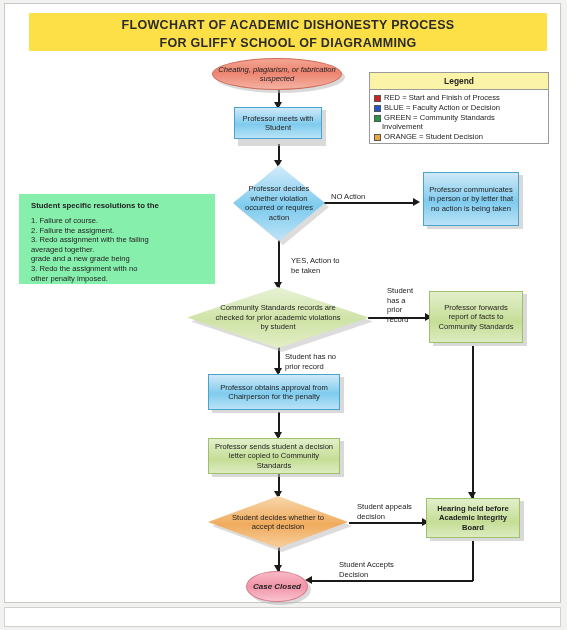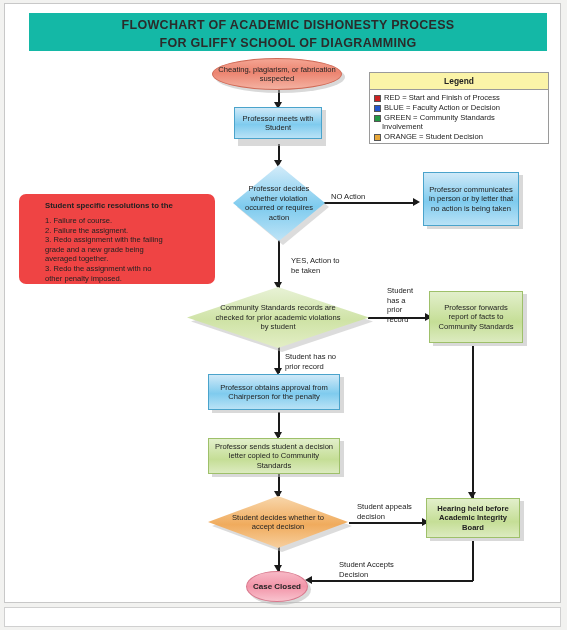--- a/index.html
+++ b/index.html
@@ -1,46 +1,46 @@
 <!DOCTYPE html>
 <html><head>
 <meta charset="utf-8">
 <style>
   html,body{margin:0;padding:0;background:#ffffff;}
   body{font-family:"Liberation Sans",sans-serif;}
   #page{position:relative;width:567px;height:630px;overflow:hidden;background:#f2f2f0;}
   #canvas{position:absolute;left:4px;top:3px;width:557px;height:600px;background:#ffffff;border:1px solid #c8c8c8;box-sizing:border-box;}
   #strip{position:absolute;left:4px;top:607px;width:557px;height:20px;background:#ffffff;border:1px solid #d0d0d0;box-sizing:border-box;}
 
-  .title-band{position:absolute;left:24px;top:9px;width:518px;height:38px;background:#14b8a6;}
+  .title-band{position:absolute;left:24px;top:9px;width:518px;height:38px;background:#fde047;}
   .title-band .ln{width:100%;text-align:center;font-weight:bold;font-size:12.5px;letter-spacing:.3px;color:#2b2b2b;line-height:18px;}
   .title-band .ln1{padding-top:3px;}
 
   .node{position:absolute;box-sizing:border-box;display:flex;align-items:center;justify-content:center;text-align:center;color:#222;}
   .node .txt{padding:0 4px;line-height:9.5px;font-size:7.6px;}
 
   .shadow{position:absolute;background:#b9b9b9;opacity:.55;}
 
-  .oval{border-radius:50%;}
+  .oval{border-radius:50%;font-style:italic;}
   .oval.start{background:linear-gradient(180deg,#f4a593 0%,#ec8470 45%,#f4b2a2 100%);border:1px solid #cf6a57;}
   .oval.end{background:linear-gradient(180deg,#f7b9c6 0%,#f294a8 50%,#f9c3ce 100%);border:1px solid #d9798d;}
   .oval.end .txt{font-weight:bold;font-size:8px;line-height:10px;}
 
   .rect.blue{background:linear-gradient(180deg,#cfe9f8 0%,#7fcbee 55%,#b9e2f6 100%);border:1px solid #4aa3cb;}
   .rect.green{background:linear-gradient(180deg,#e2efcb 0%,#c5de96 60%,#dcebc0 100%);border:1px solid #9ec06a;}
 
   .diamond{position:absolute;}
   .diamond .face{position:absolute;inset:0;clip-path:polygon(50% 0,100% 50%,50% 100%,0 50%);}
   .diamond.blue .face{background:linear-gradient(180deg,#d4ecfa 0%,#7ecbee 55%,#bfe4f7 100%);}
   .diamond.green .face{background:linear-gradient(180deg,#e8f2d6 0%,#cfe3a6 55%,#e3eec6 100%);}
   .diamond.orange .face{background:linear-gradient(180deg,#f8d7ac 0%,#f0ab5d 55%,#f7cf9e 100%);}
   .diamond .sh{position:absolute;inset:0;transform:translate(4px,4px);clip-path:polygon(50% 0,100% 50%,50% 100%,0 50%);background:#b9b9b9;opacity:.5;}
   .diamond .lbl{position:absolute;inset:0;display:flex;align-items:center;justify-content:center;text-align:center;font-size:7.6px;line-height:9.5px;color:#222;}
 
-  .note{position:absolute;background:#ef4444;box-sizing:border-box;padding:7px 26px;border-radius:7px;}
+  .note{position:absolute;background:#86efac;box-sizing:border-box;padding:7px 12px;}
   .note .hd{font-weight:bold;font-size:7.8px;line-height:10px;color:#222;margin-bottom:5px;}
   .note .li{font-size:7.6px;line-height:9.6px;color:#222;}
 
   .legend{position:absolute;background:#ffffff;border:1px solid #9a9a9a;box-sizing:border-box;}
   .legend .lh{background:#fbf4a8;border-bottom:1px solid #9a9a9a;text-align:center;font-weight:bold;font-size:8.4px;color:#222;padding:3px 0;}
   .legend .lb{padding:3px 4px 4px 4px;}
   .legend .row{display:flex;align-items:flex-start;font-size:7.6px;line-height:9.8px;color:#222;}
   .legend .sw{width:5px;height:5px;margin:2px 3px 0 0;border:1px solid #555;flex:0 0 auto;}
   .legend .cont{padding-left:8px;font-size:7.6px;line-height:9.8px;color:#222;}
 
@@ -87,22 +87,22 @@
       </div>
     </div>
 
     <div class="note" style="left:14px;top:190px;width:196px;height:90px;">
       <div class="hd">
         <div>Student specific resolutions to the</div>
       </div>
       <div class="li">1. Failure of course.</div>
       <div class="li">2. Failure the assigment.</div>
       <div class="li">3. Redo assignment with the failing</div>
+      <div class="li">averaged together.</div>
       <div class="li">grade and a new grade being</div>
-      <div class="li">averaged together.</div>
       <div class="li">3. Redo the assignment with no</div>
       <div class="li">other penalty imposed.</div>
     </div>
 
     <div class="linev" style="left:273px;top:86px;height:16px;"></div>
     <div class="arr down" style="left:269px;top:98px;"></div>
 
     <div class="linev" style="left:273px;top:140px;height:20px;"></div>
     <div class="arr down" style="left:269px;top:156px;"></div>
 

